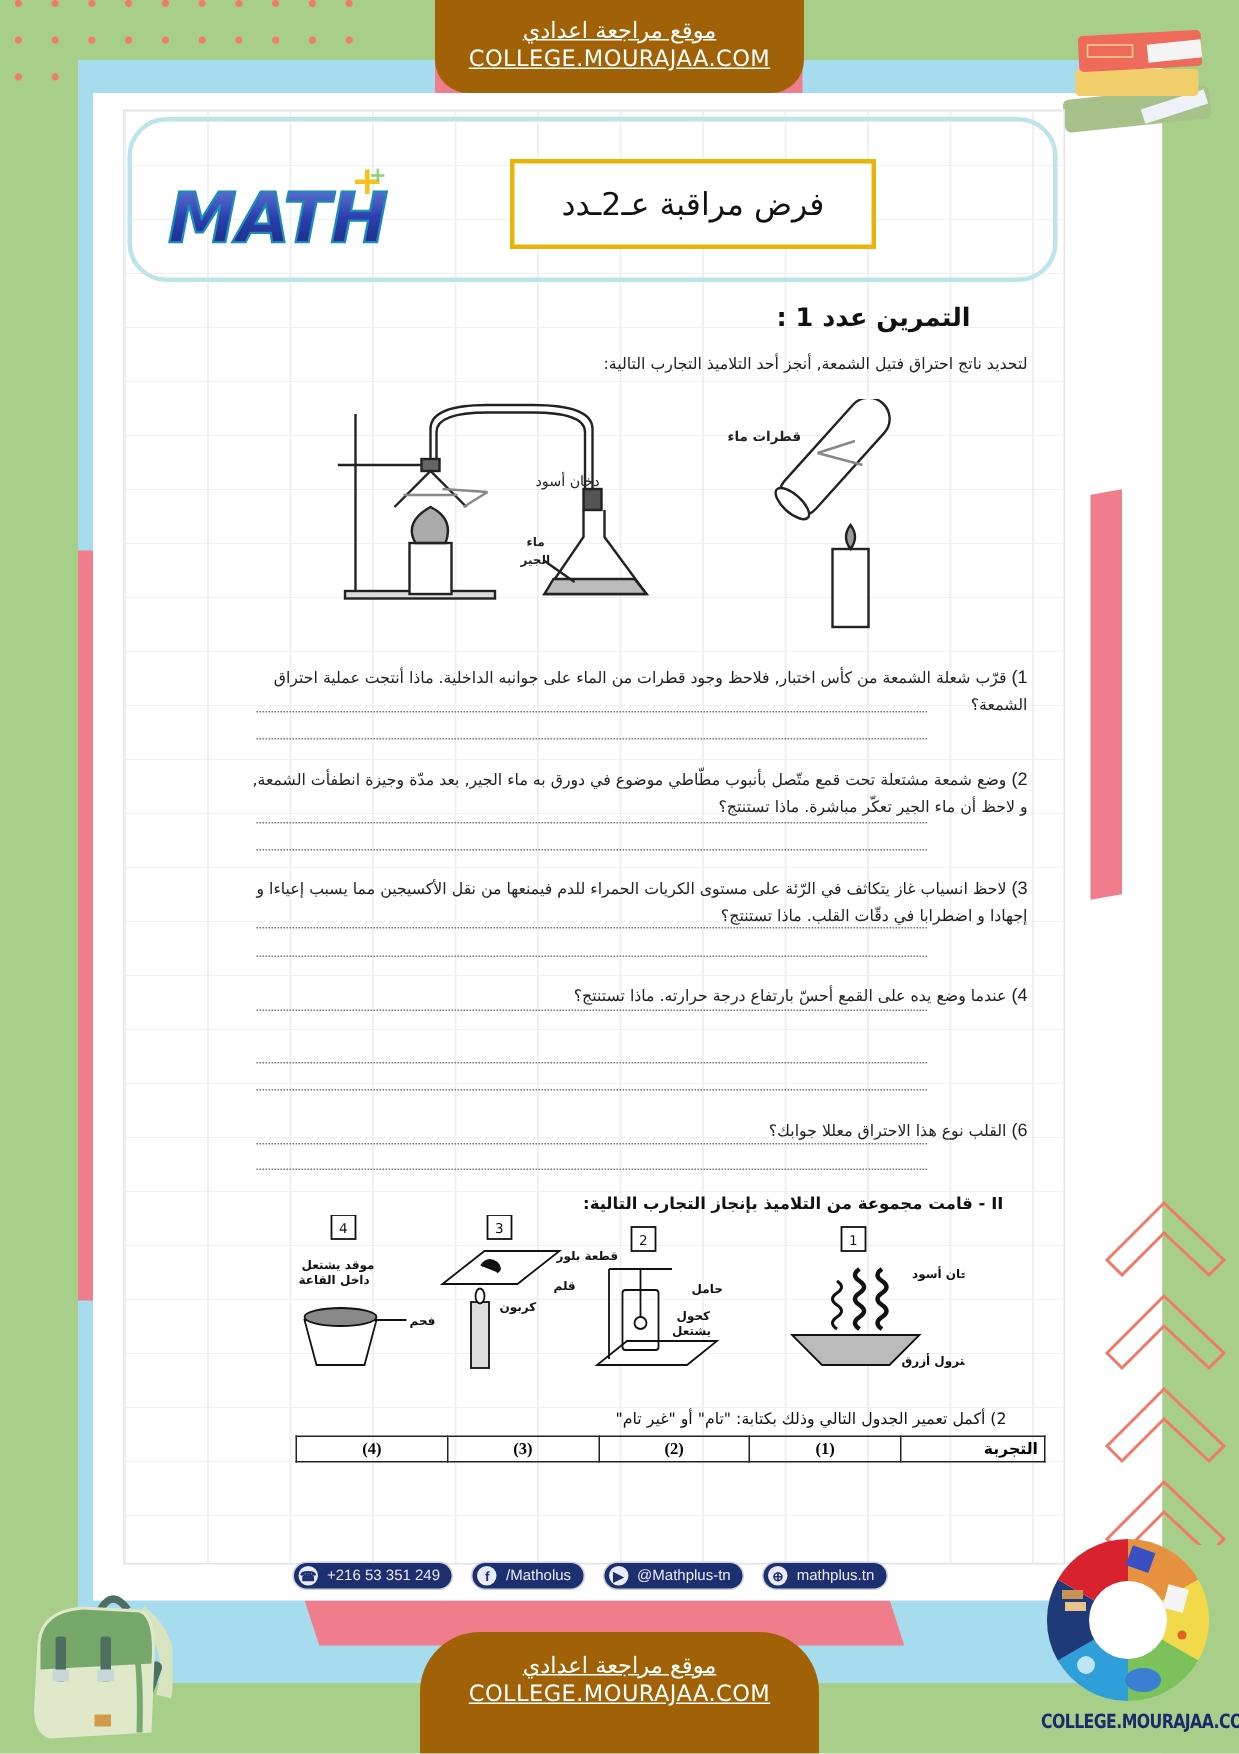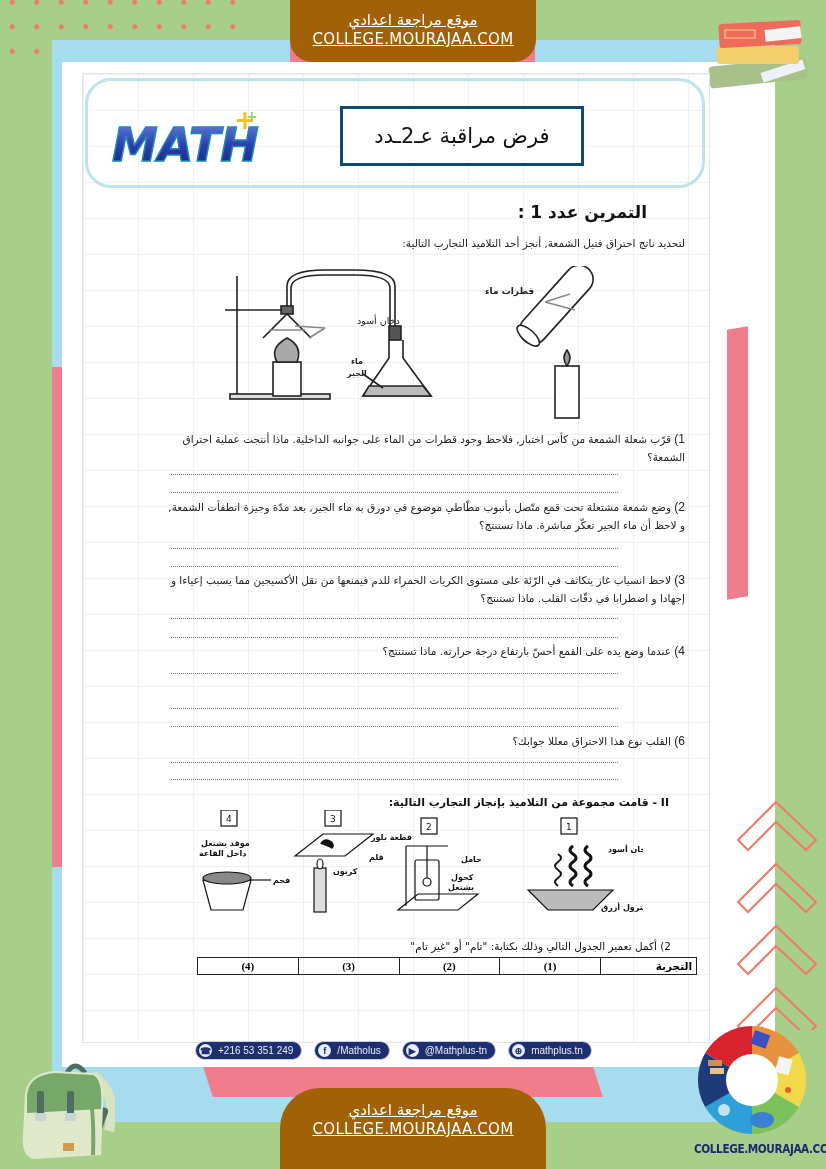--- a/index.html
+++ b/index.html
@@ -30,29 +30,29 @@
     background-image:
       linear-gradient(to right, #eef0f2 1px, transparent 1px),
       linear-gradient(to bottom, #eef0f2 1px, transparent 1px);
     background-size: 55px 36px; }
 
   
   .banner { position: absolute; left: 2px; top: 4px; width: 620px; height: 110px;
     border: 3px solid #bfe3ea; border-radius: 26px; background: transparent; }
   .math-logo { position: absolute; left: 22px; top: 28px; width: 150px; height: 60px; }
   .exam-title-box { position: absolute; left: 252px; top: 25px; width: 244px; height: 60px;
-    border: 3px solid #0c4a6e; background: #fff; display: flex; align-items: center; justify-content: center; }
+    border: 3px solid #eab308; background: #fff; display: flex; align-items: center; justify-content: center; }
   .exam-title { font-family: "DejaVu Sans", sans-serif; font-size: 21px; color: #111; direction: rtl; }
 
   
   .rtl { direction: rtl; text-align: right; }
   .ex-title { position: absolute; right: 62px; top: 128px; font-weight: bold; font-size: 17px; color: #111; }
   .intro { position: absolute; right: 24px; top: 163px; font-size: 10.5px; color: #222; }
 
-  .q { position: absolute; right: 24px; width: 520px; font-size: 10.5px; line-height: 18px; color: #222; }
+  .q { position: absolute; right: 24px; width: 520px; font-size: 10.5px; line-height: 18px; color: #222; margin-top: 12px; }
   .q .num { font-family: "Liberation Sans", sans-serif; font-size: 12px; }
   .dotline { position: absolute; left: 88px; width: 447px; border-top: 1.3px dotted #777; }
 
   
   svg text { font-family: "DejaVu Sans", sans-serif; }
 
   
   .tbl { position: absolute; left: 114px; top: 883px; width: 500px; border-collapse: collapse; font-size: 11px; }
   .tbl td { border: 1.3px solid #222; height: 17px; text-align: center; font-weight: bold; font-family: "Liberation Serif", serif; }
   .tbl td.hdr { text-align: right; padding-right: 4px; font-family: "DejaVu Sans", sans-serif; font-size: 10.5px; width: 96px; }

